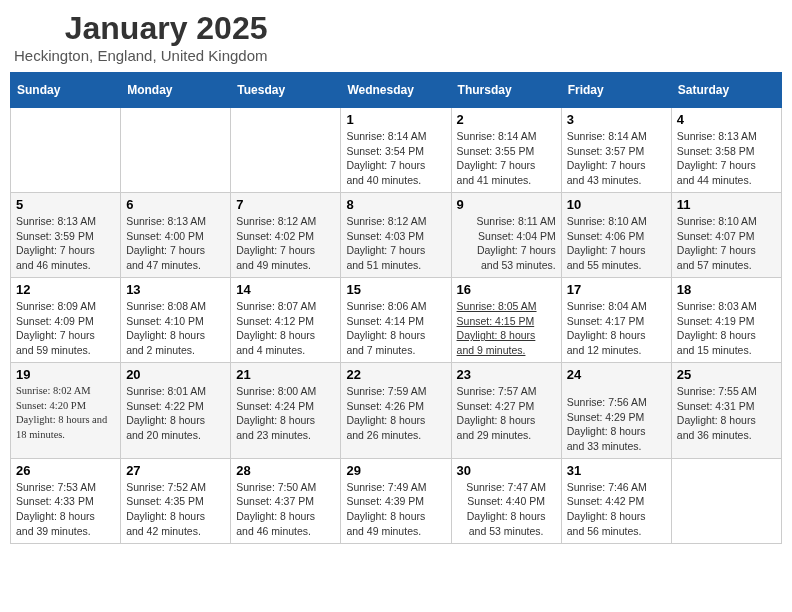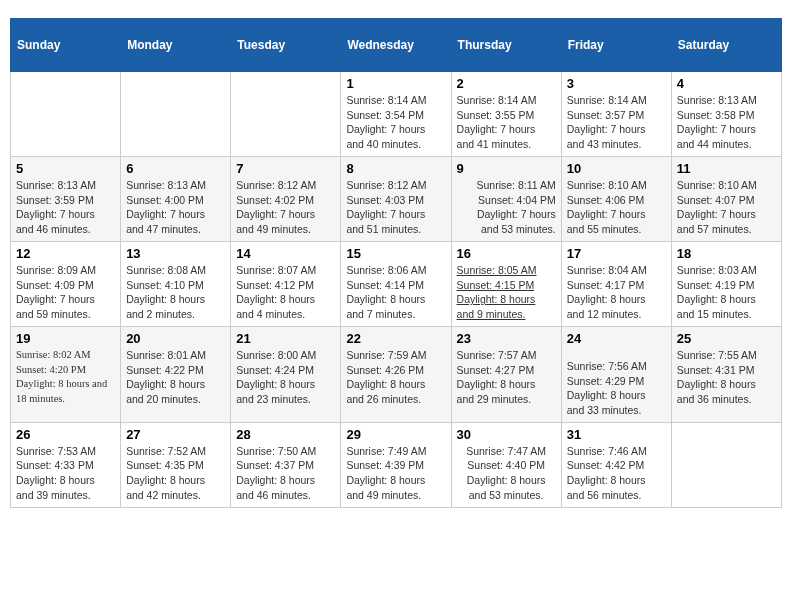--- a/index.html
+++ b/index.html
@@ -55,21 +55,21 @@
     }
     .calendar {
       width: 100%;
       border-collapse: collapse;
       font-size: 11px;
     }
     .calendar th {
       background-color: #1a5fa8;
       color: white;
       text-align: left;
-      padding: 19px 6px;
+      padding: 10px 6px;
       font-size: 12px;
       font-weight: bold;
       border: 1px solid #1a5fa8;
     }
     .calendar td {
       border: 1px solid #ccc;
       vertical-align: top;
       padding: 4px 5px;
       width: calc(100% / 7);
       min-height: 80px;
@@ -92,20 +92,24 @@
       background-color: #f5f5f5;
     }
     .row-white td {
       background-color: #ffffff;
     }
   </style>
 </head>
 <body>
 
 <div class="header">
+  <div class="title-block">
+    <div class="month-title">January 2025</div>
+    <div class="location">Heckington, England, United Kingdom</div>
+  </div>
 </div>
 
 <table class="calendar">
   <thead>
     <tr>
     <th>Sunday</th>
         <th>Monday</th>
         <th>Tuesday</th>
         <th>Wednesday</th>
         <th>Thursday</th>

